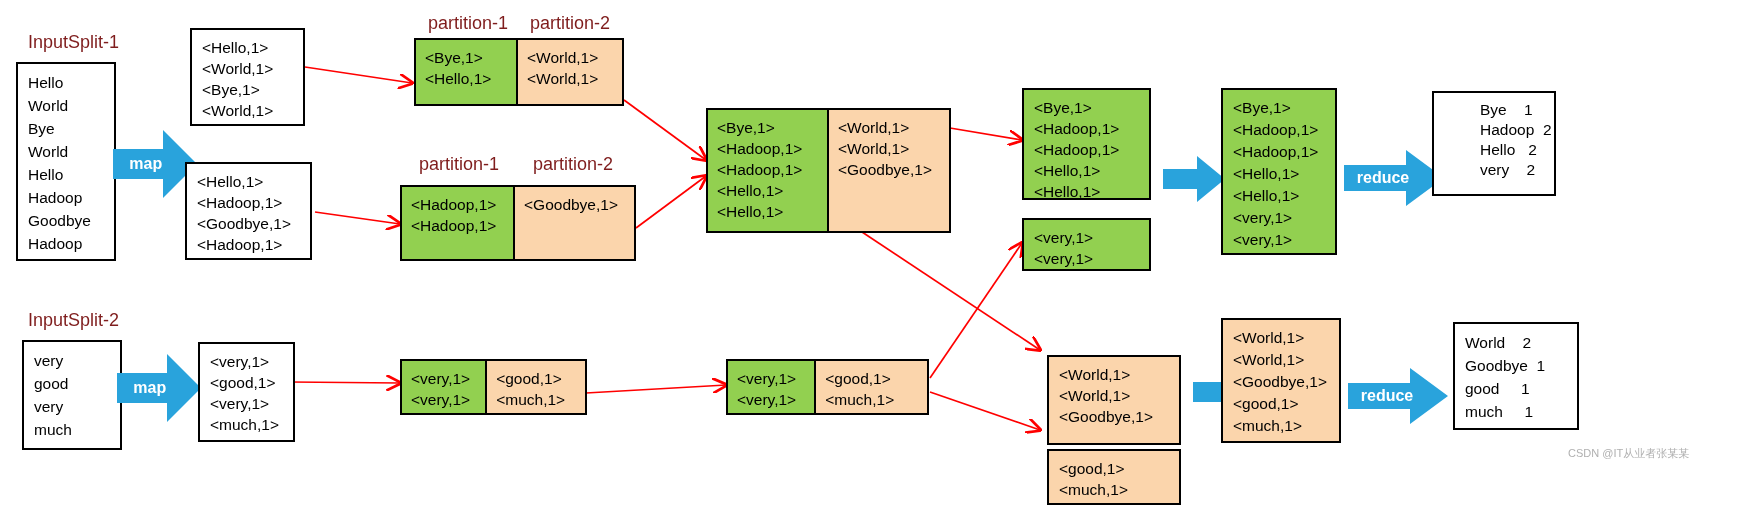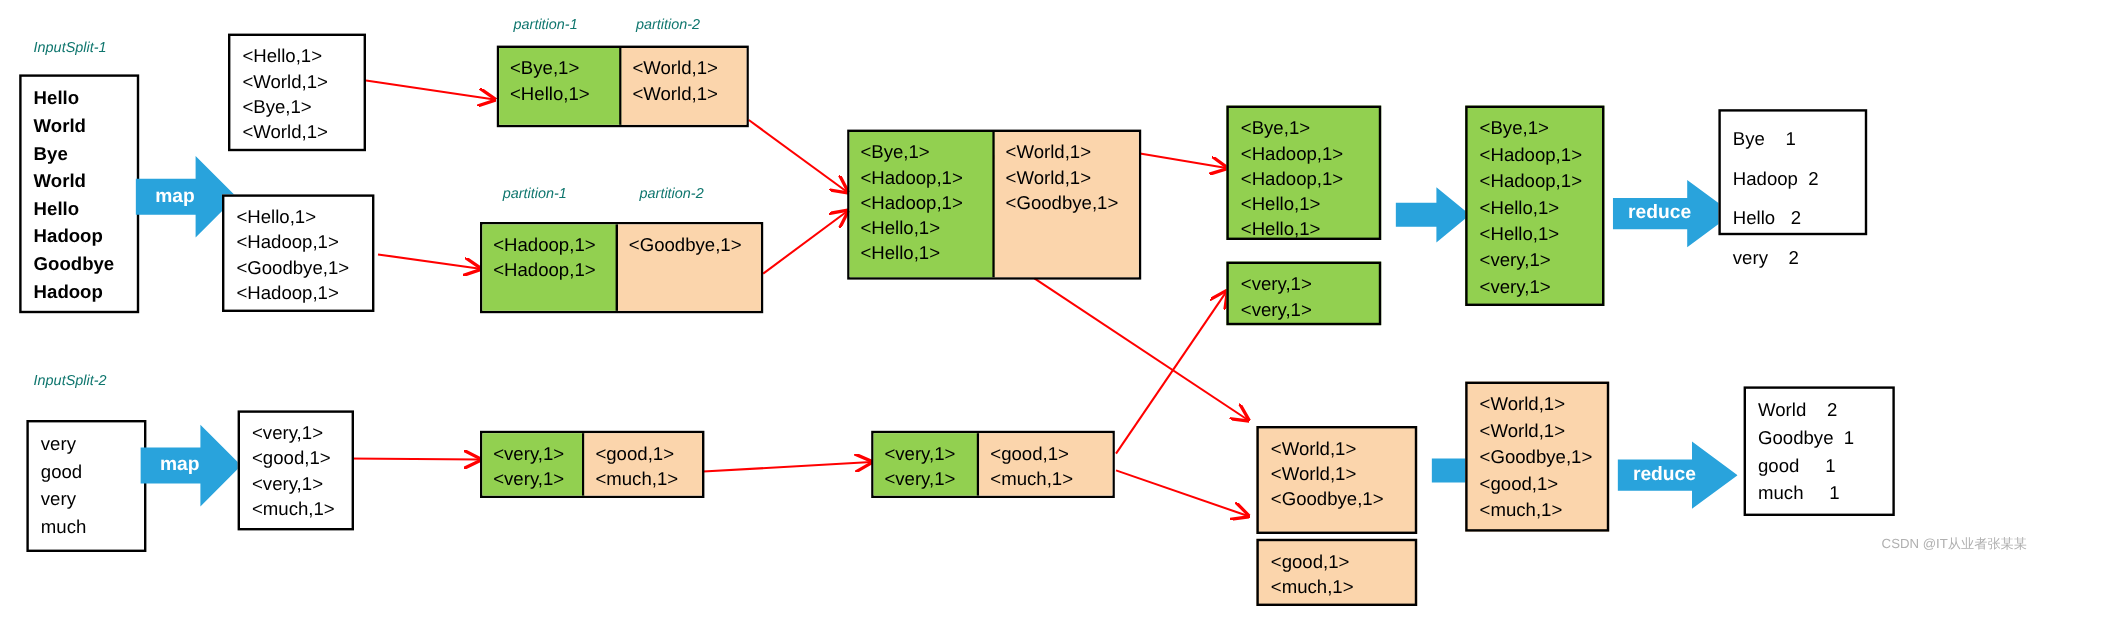--- a/index.html
+++ b/index.html
@@ -1,21 +1,21 @@
 <!DOCTYPE html>
 <html><head>
 <meta charset="utf-8">
 <style>
   html,body{margin:0;padding:0;background:#ffffff;}
   body{width:1752px;height:515px;position:relative;overflow:hidden;
        font-family:"Liberation Sans","DejaVu Sans",sans-serif;color:#000;}
   .stage{position:absolute;inset:0;}
   svg.wires{position:absolute;left:0;top:0;width:1752px;height:515px;pointer-events:none;}
 
-  .lbl{position:absolute;font-size:12px;line-height:1;color:#0f766e;white-space:nowrap;font-style:italic;}
+  .lbl{position:absolute;font-size:18px;line-height:1;color:#7f1d1d;white-space:nowrap;}
 
   .box{position:absolute;box-sizing:border-box;border:2px solid #000;background:#fff;}
   .box .txt{position:absolute;left:10px;top:7px;font-size:15.5px;line-height:21px;white-space:pre;}
 
   .gbox{background:#92d050;}
   .obox{background:#fbd5ac;}
 
   .split{position:absolute;box-sizing:border-box;border:2px solid #000;display:flex;}
   .split > div{box-sizing:border-box;padding:7px 0 0 9px;font-size:15.5px;line-height:21px;white-space:pre;}
   .split .half-g{background:#92d050;}
@@ -61,21 +61,21 @@
       <path d="M862,232 L1040,350"></path>
 
       <path d="M930,378 L1022,243"></path>
 
       <path d="M930,392 L1040,430"></path>
     </g>
   </svg>
 
   <div class="lbl" style="left:28px;top:33px;text-align:center;">InputSplit-1</div>
 
-  <div class="box" style="left:16px;top:62px;width:100px;height:199px;font-weight:bold;">
+  <div class="box" style="left:16px;top:62px;width:100px;height:199px;">
     <div class="txt" style="line-height:23px;">Hello
 World
 Bye
 World
 Hello
 Hadoop
 Goodbye
 Hadoop</div>
   </div>
 
@@ -159,29 +159,29 @@
   </div>
 
   <div class="arrow" style="left:1344px;top:148px;width:100px;height:60px;">
     <svg viewBox="0 0 100 60" width="100" height="60">
         <polygon points="0,17 62,17 62,2 100,30 62,58 62,43 0,43" fill="#29a3dc"></polygon>
       </svg>
     <div class="cap">reduce</div>
   </div>
 
   <div class="box" style="left:1432px;top:91px;width:124px;height:105px;">
-    <div class="txt" style="line-height:33px;">Bye    1
+    <div class="txt" style="line-height:20px;margin-left:36px;">Bye    1
 Hadoop  2
 Hello   2
 very    2</div>
   </div>
 
   <div class="lbl" style="left:28px;top:311px;">InputSplit-2</div>
 
-  <div class="box" style="left:22px;top:350px;width:100px;height:110px;">
+  <div class="box" style="left:22px;top:340px;width:100px;height:110px;">
     <div class="txt" style="line-height:23px;">very
 good
 very
 much</div>
   </div>
 
   <div class="arrow" style="left:117px;top:352px;width:84px;height:72px;">
     <svg viewBox="0 0 84 72" width="84" height="72">
         <polygon points="0,21 50,21 50,2 84,36 50,70 50,51 0,51" fill="#29a3dc"></polygon>
       </svg>

